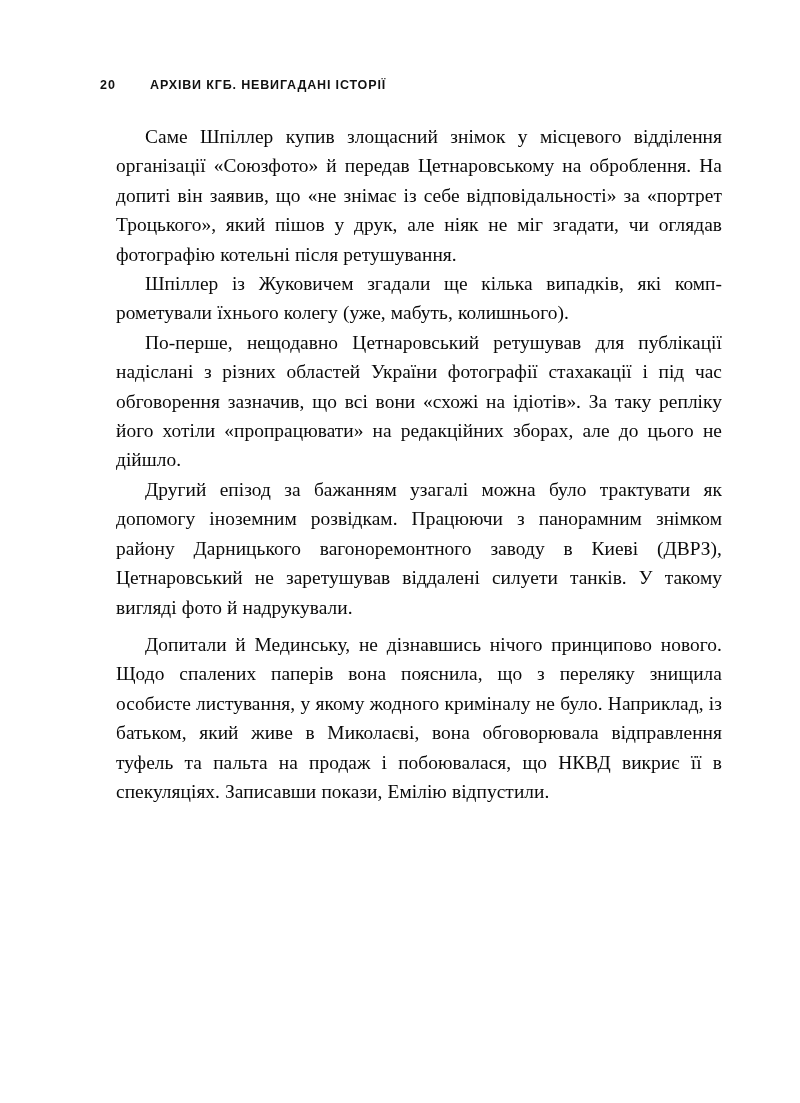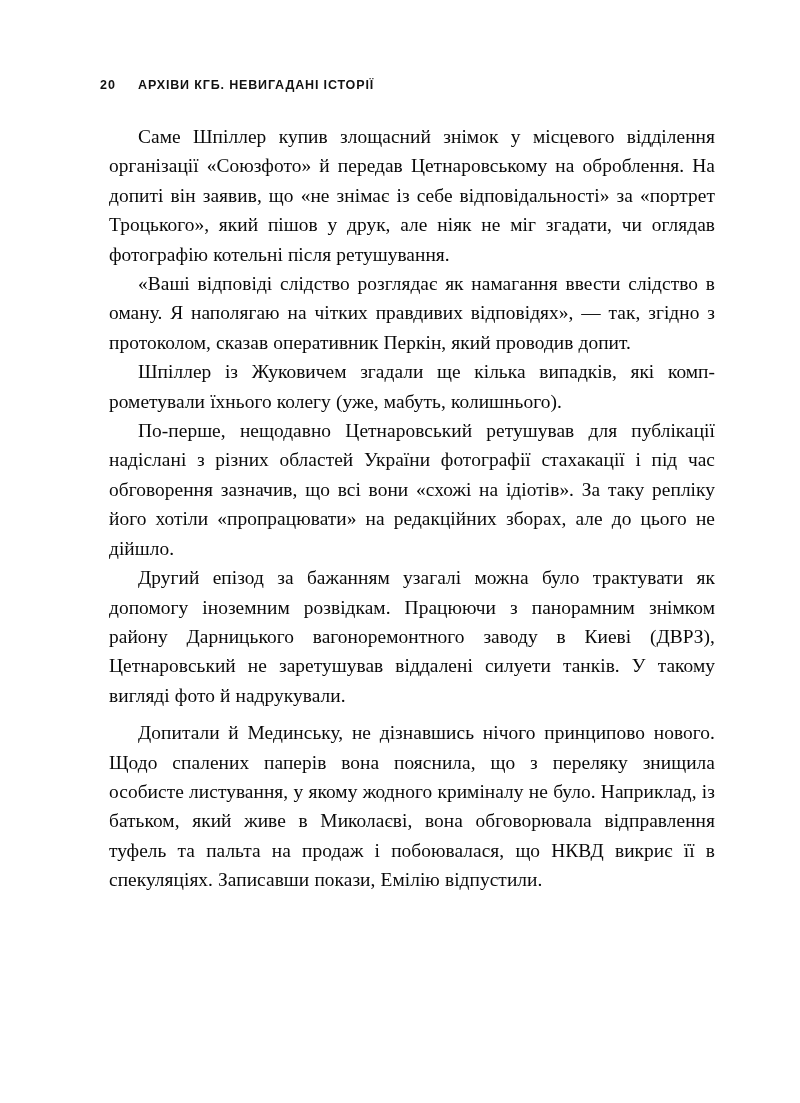--- a/index.html
+++ b/index.html
@@ -42,26 +42,27 @@
     white-space: nowrap;
   }
   .folio {
     display: inline-block;
     margin-right: 22px;
     letter-spacing: 1.1px;
   }
   .head-title {
     display: inline-block;
     letter-spacing: 0.85px;
+    margin-left: 12px;
   }
 
   
   .textblock {
     position: absolute;
-    left: 109px;
+    left: 116px;
     top: 122px;
     width: 606px;
   }
 
   p.para {
     margin: 0;
     padding: 0;
     text-indent: 29px;
     text-align: justify;
     font-size: 19.4px;
@@ -80,20 +81,19 @@
 
 <div class="page">
 
   <div class="running-head">
     <span class="folio">20</span>
     <span class="head-title">АРХІВИ КГБ. НЕВИГАДАНІ ІСТОРІЇ</span>
   </div>
 
   <div class="textblock">
     <p class="para">Саме Шпіллер купив злощасний знімок у місцевого відділен­ня організації «Союзфото» й передав Цетнаровському на оброб­лення. На допиті він заявив, що «не знімає із себе відповідаль­ності» за «портрет Троцького», який пішов у друк, але ніяк не міг згадати, чи оглядав фотографію котельні після ретушування.</p>
-    <p class="para">«Ваші відповіді слідство розглядає як намагання ввести слід­ство в оману. Я наполягаю на чітких правдивих відповідях», — так, згідно з протоколом, сказав оперативник Перкін, який проводив допит.</p>
     <p class="para">Шпіллер із Жуковичем згадали ще кілька випадків, які комп­рометували їхнього колегу (уже, мабуть, колишнього).</p>
     <p class="para">По-перше, нещодавно Цетнаровський ретушував для публі­кації надіслані з різних областей України фотографії стаха­кації і під час обговорення зазначив, що всі вони «схожі на ідіотів». За таку репліку його хотіли «пропрацювати» на ре­дакційних зборах, але до цього не дійшло.</p>
     <p class="para">Другий епізод за бажанням узагалі можна було трактувати як допомогу іноземним розвідкам. Працюючи з панорамним знімком району Дарницького вагоноремонтного заводу в Кие­ві (ДВРЗ), Цетнаровський не заретушував віддалені силуети танків. У такому вигляді фото й надрукували.</p>
     <p class="para">Допитали й Мединську, не дізнавшись нічого принципово нового. Щодо спалених паперів вона пояснила, що з переляку знищила особисте листування, у якому жодного кримiналу не було. Наприклад, із батьком, який живе в Миколаєві, вона об­говорювала відправлення туфель та пальта на продаж і побою­валася, що НКВД викриє її в спекуляціях. Записавши покази, Емілію відпустили.</p>
   </div>
 
 </div>
 
 </body></html>

